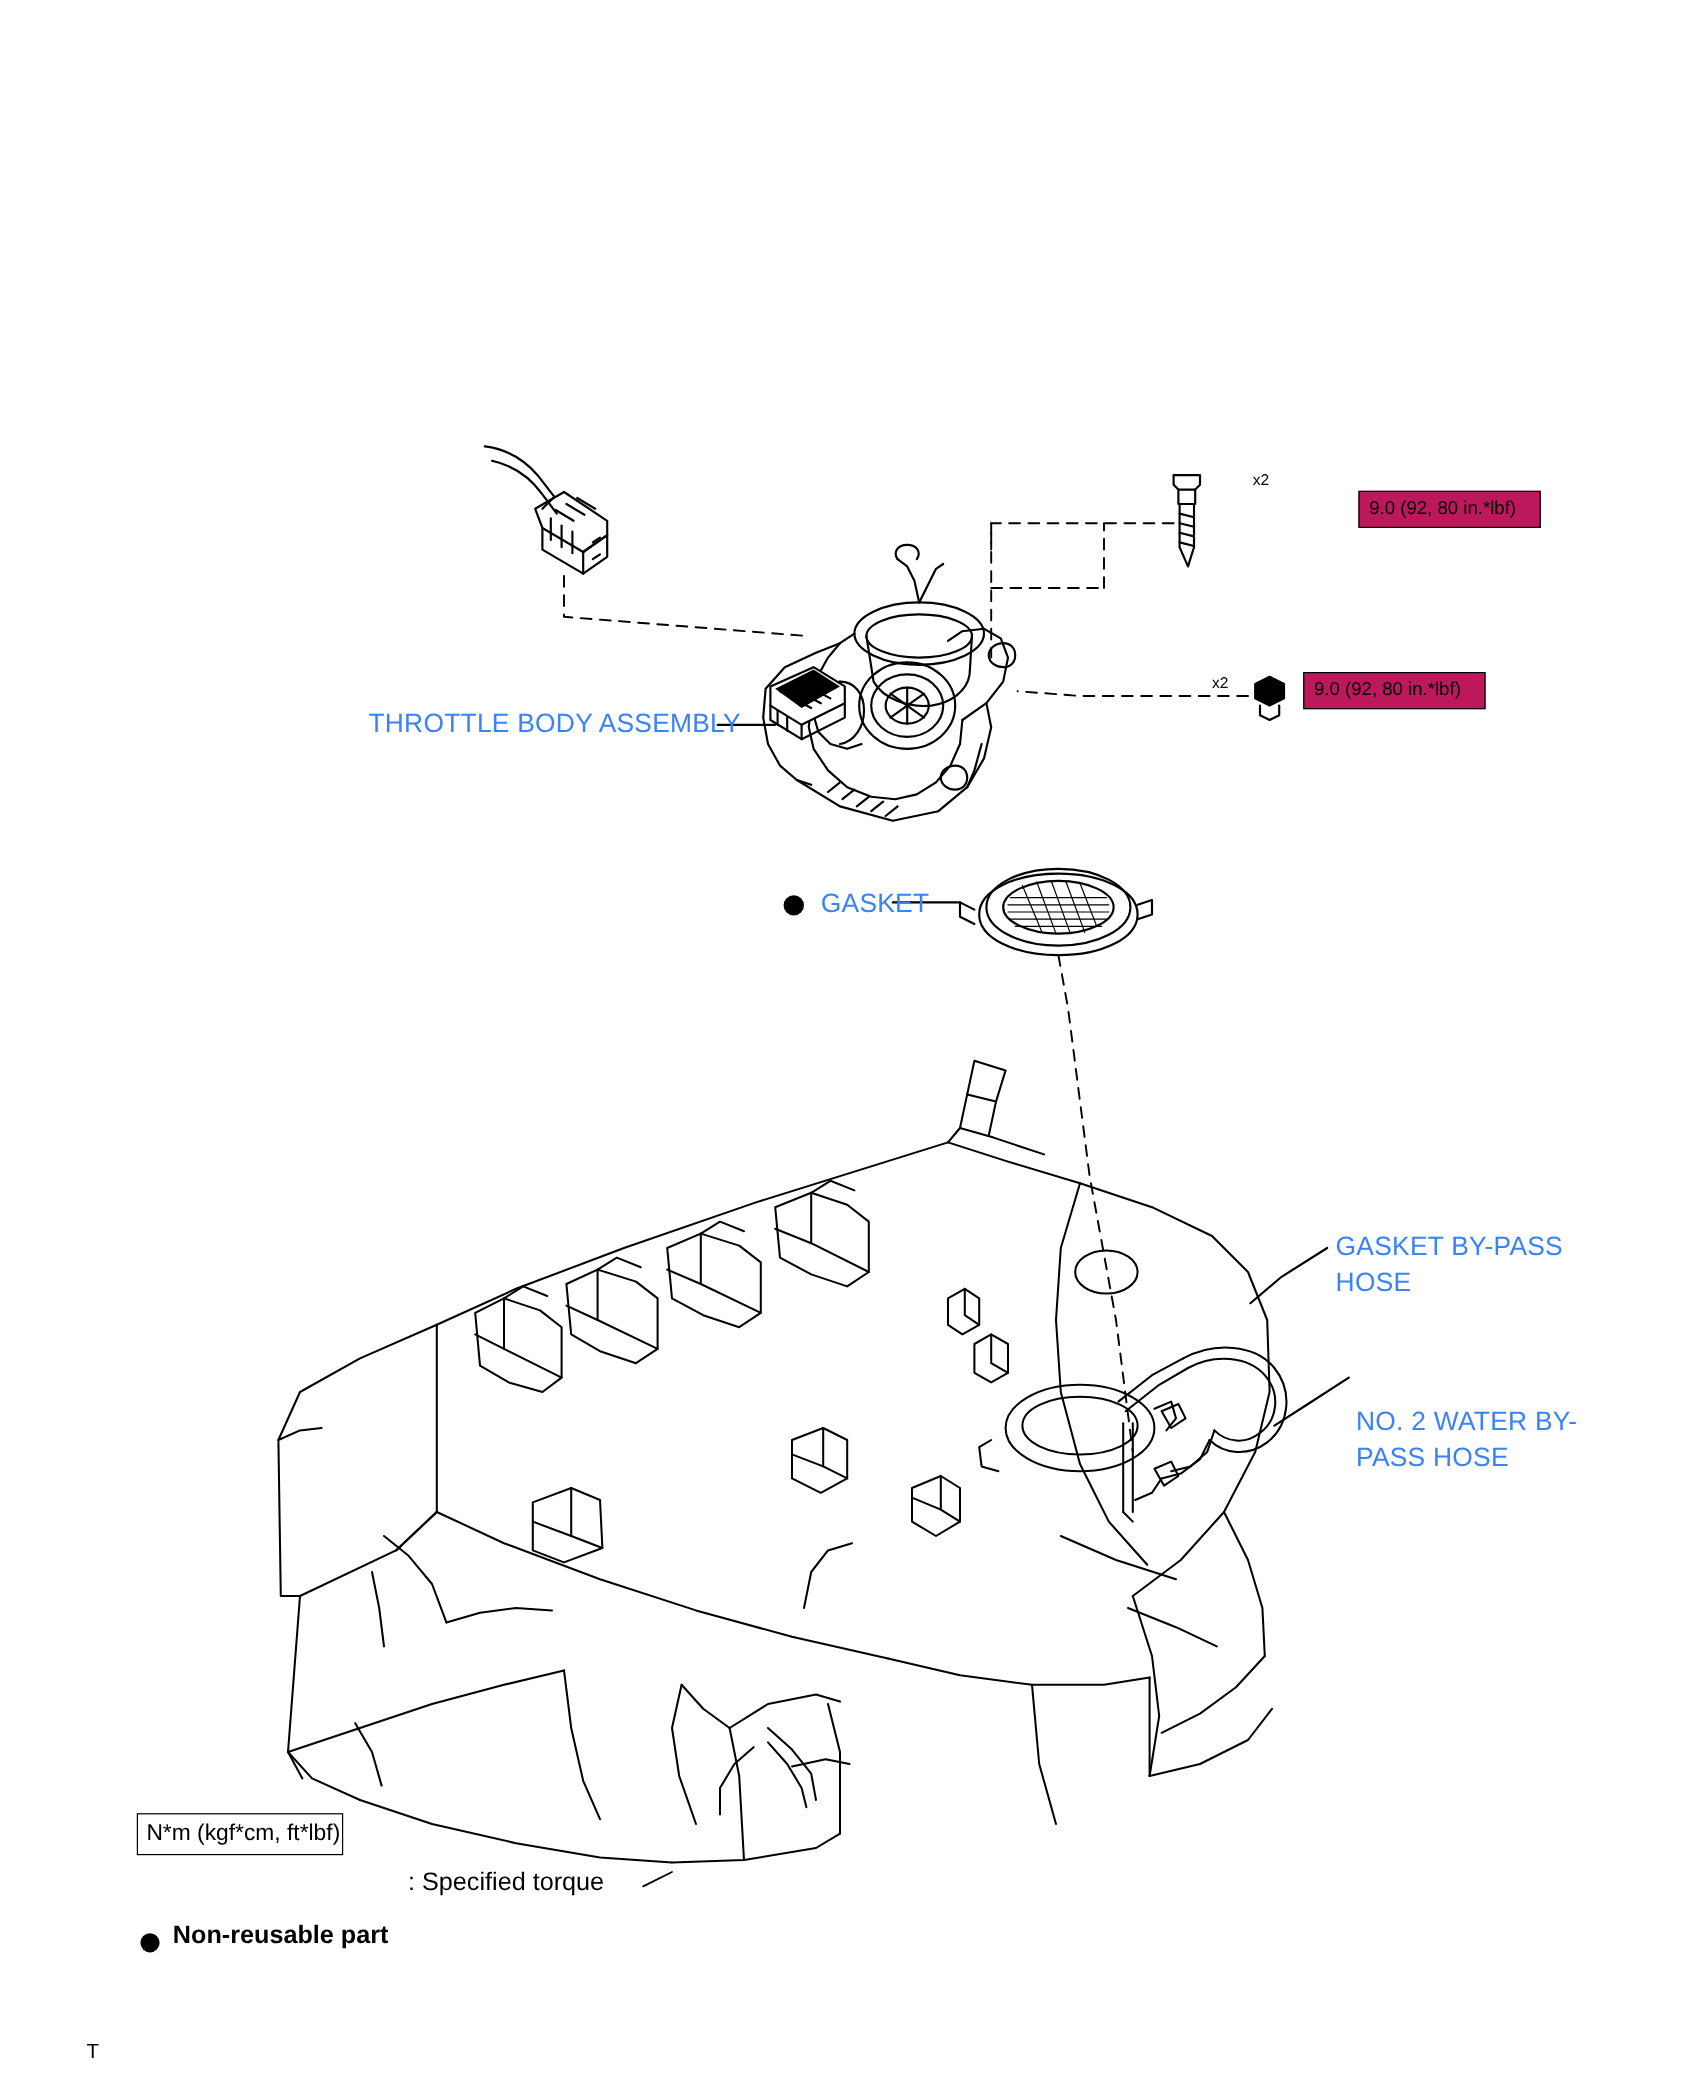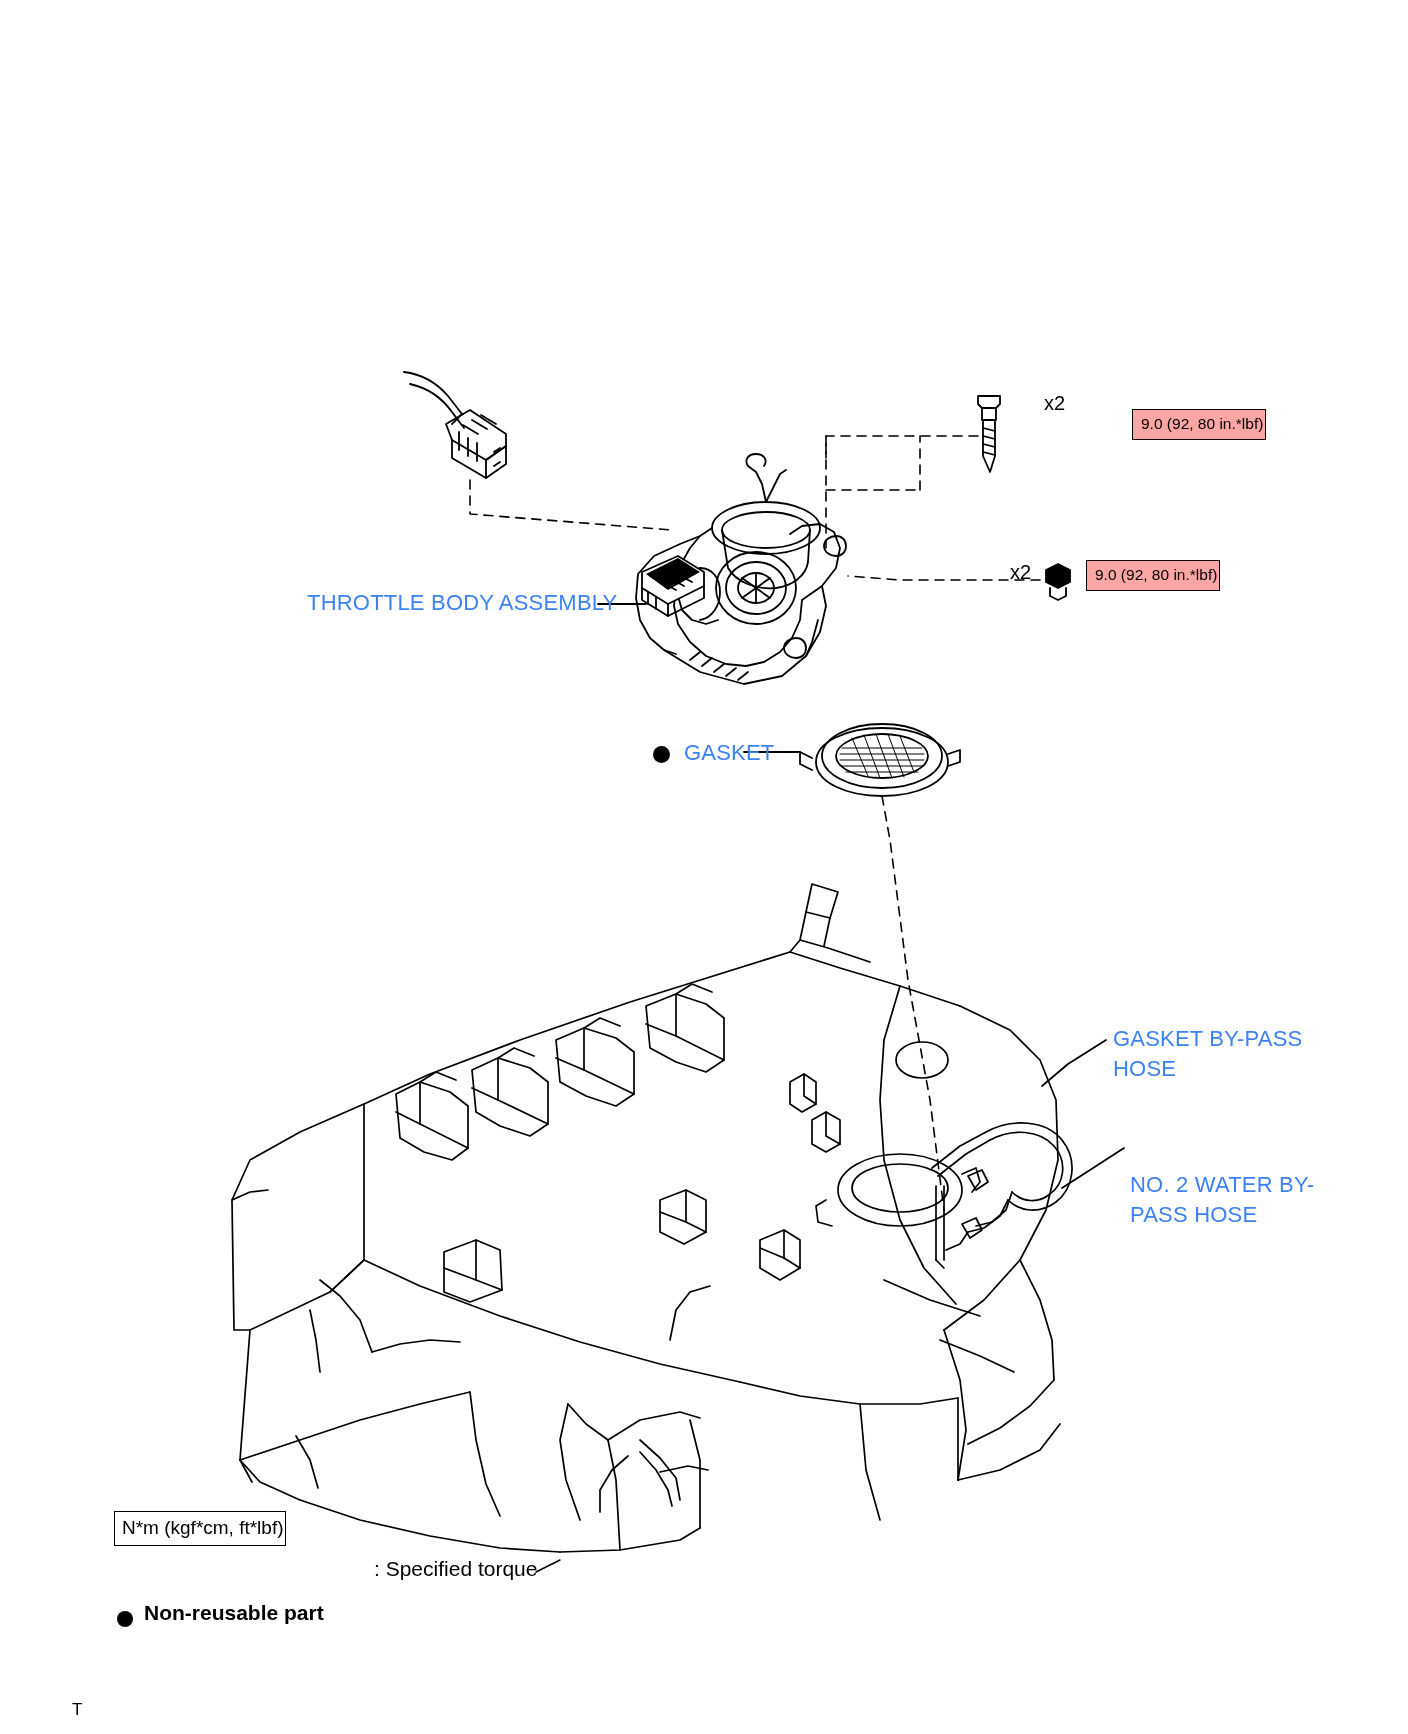--- a/index.html
+++ b/index.html
@@ -52,31 +52,31 @@
   }
   .dot-legend {
     left: 117px;
     top: 1611px;
     width: 16px;
     height: 16px;
   }
   .torque-box {
     position: absolute;
     border: 1.6px solid #000;
-    background: #fca5a5;
+    background: #be185d;
     font-size: 15.5px;
     line-height: 1;
-    padding: 6px 2px 7px 8px;
+    padding: 6px 20px 7px 8px;
     white-space: nowrap;
   }
   .torque-1 { left: 1132px; top: 409px; }
   .torque-2 { left: 1086px; top: 560px; }
   .x2 {
     position: absolute;
-    font-size: 20px;
+    font-size: 13px;
   }
   .x2-a { left: 1044px; top: 392px; }
   .x2-b { left: 1010px; top: 561px; }
   .lbl-water {
     left: 1113px;
     top: 1024px;
     font-size: 22px;
     line-height: 30px;
     white-space: normal;
     width: 230px;
@@ -97,21 +97,20 @@
     background: #fff;
     font-size: 19px;
     padding: 5px 1px 6px 7px;
     white-space: nowrap;
   }
   .legend-torque-text {
     position: absolute;
     left: 340px;
     top: 1557px;
     font-size: 21px;
-    margin-left: 34px;
   }
   .legend-nonreuse {
     position: absolute;
     left: 144px;
     top: 1601px;
     font-size: 21px;
     font-weight: bold;
   }
   .corner-t {
     position: absolute;

